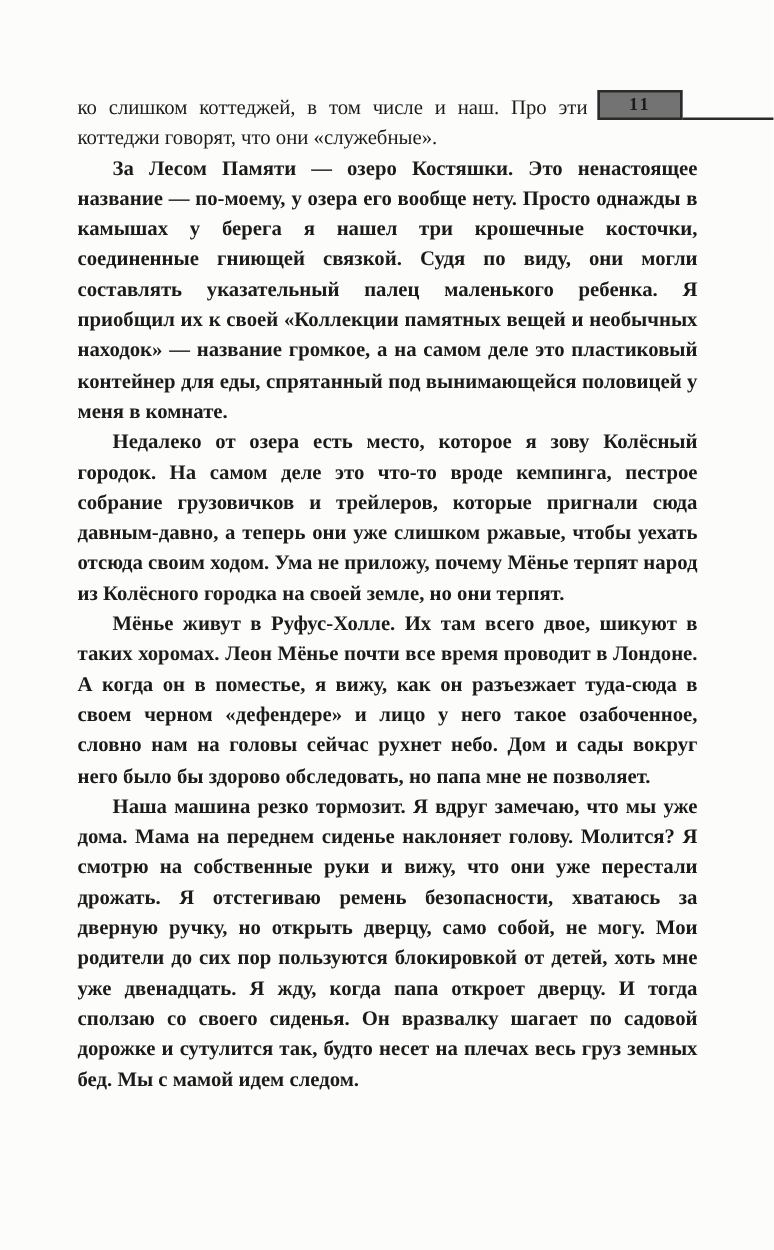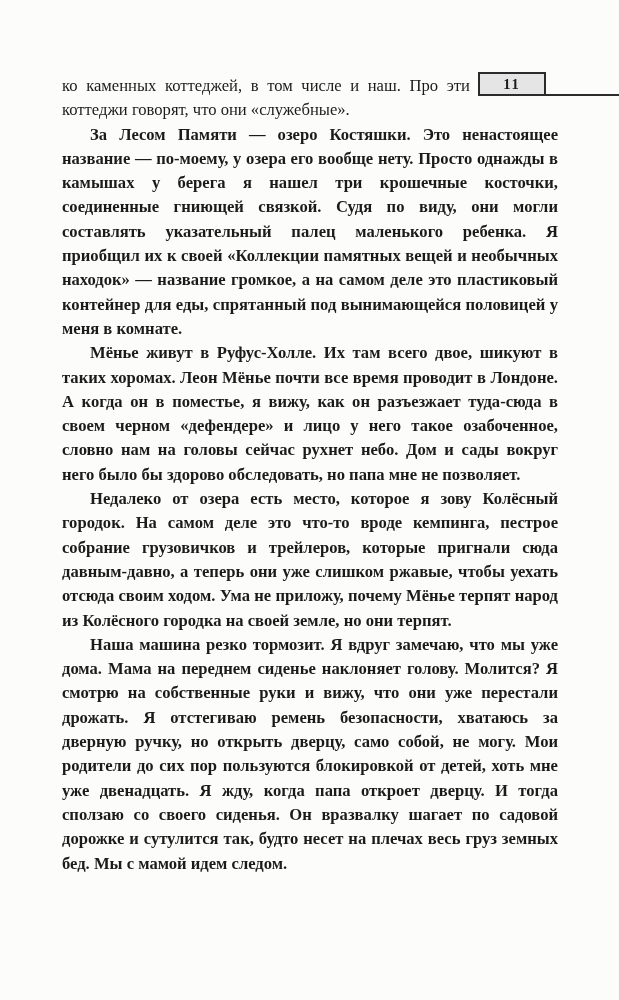--- a/index.html
+++ b/index.html
@@ -24,21 +24,21 @@
     width: 68px;
     height: 24px;
     box-sizing: border-box;
     border: 2px solid #2b2b2b;
     display: flex;
     align-items: center;
     justify-content: center;
     font-size: 14.5px;
     font-weight: bold;
     letter-spacing: 2px;
-    background: #e5e5e5;
+    background: #737373;
   }
   .header-rule {
     position: absolute;
     left: 546px;
     top: 94px;
     width: 73px;
     height: 2px;
     background: #2b2b2b;
   }
   
@@ -73,20 +73,20 @@
 <div class="page">
 
   <div class="pagenum-box">
     <span>11</span>
   </div>
   <div class="header-rule"></div>
 
   <div class="text-block">
     <span class="header-spacer"></span>
 
-  <p class="para">ко каменных коттеджей, в том числе и наш. Про эти коттеджи говорят, что они «служебные».</p>
+  <p class="para">ко слишком коттеджей, в том числе и наш. Про эти коттеджи говорят, что они «служебные».</p>
       <p class="para indent">За Лесом Памяти — озеро Костяшки. Это ненастоящее название — по-моему, у озера его вообще нету. Просто однажды в камышах у берега я нашел три крошечные косточки, соединенные гниющей связкой. Судя по виду, они могли составлять указательный палец маленького ребенка. Я приобщил их к своей «Коллекции памятных вещей и необычных находок» — название громкое, а на самом деле это пластиковый контейнер для еды, спрятанный под вынимающейся половицей у меня в комнате.</p>
+      <p class="para indent">Недалеко от озера есть место, которое я зову Колёсный городок. На самом деле это что-то вроде кемпинга, пестрое собрание грузовичков и трейлеров, которые пригнали сюда давным-давно, а теперь они уже слишком ржавые, чтобы уехать отсюда своим ходом. Ума не приложу, почему Мёнье терпят народ из Колёсного городка на своей земле, но они терпят.</p>
       <p class="para indent">Мёнье живут в Руфус-Холле. Их там всего двое, шикуют в таких хоромах. Леон Мёнье почти все время проводит в Лондоне. А когда он в поместье, я вижу, как он разъезжает туда-сюда в своем черном «дефендере» и лицо у него такое озабоченное, словно нам на головы сейчас рухнет небо. Дом и сады вокруг него было бы здорово обследовать, но папа мне не позволяет.</p>
-      <p class="para indent">Недалеко от озера есть место, которое я зову Колёсный городок. На самом деле это что-то вроде кемпинга, пестрое собрание грузовичков и трейлеров, которые пригнали сюда давным-давно, а теперь они уже слишком ржавые, чтобы уехать отсюда своим ходом. Ума не приложу, почему Мёнье терпят народ из Колёсного городка на своей земле, но они терпят.</p>
       <p class="para indent">Наша машина резко тормозит. Я вдруг замечаю, что мы уже дома. Мама на переднем сиденье наклоняет голову. Молится? Я смотрю на собственные руки и вижу, что они уже перестали дрожать. Я отстегиваю ремень безопасности, хватаюсь за дверную ручку, но открыть дверцу, само собой, не могу. Мои родители до сих пор пользуются блокировкой от детей, хоть мне уже двенадцать. Я жду, когда папа откроет дверцу. И тогда сползаю со своего сиденья. Он вразвалку шагает по садовой дорожке и сутулится так, будто несет на плечах весь груз земных бед. Мы с мамой идем следом.</p>
     </div>
 
 </div>
 
 </body></html>

